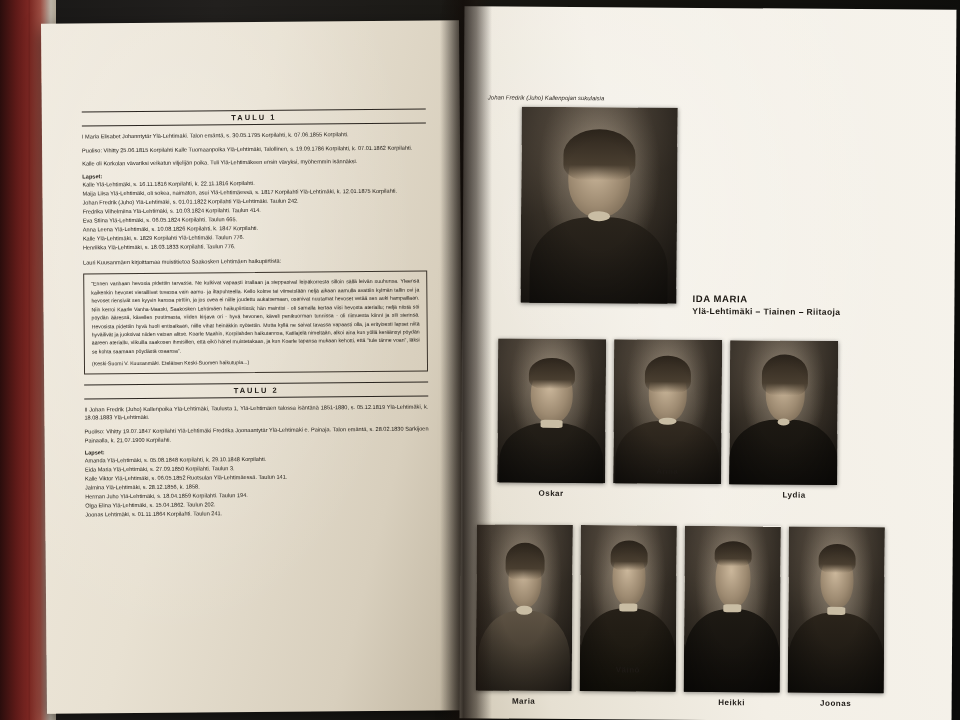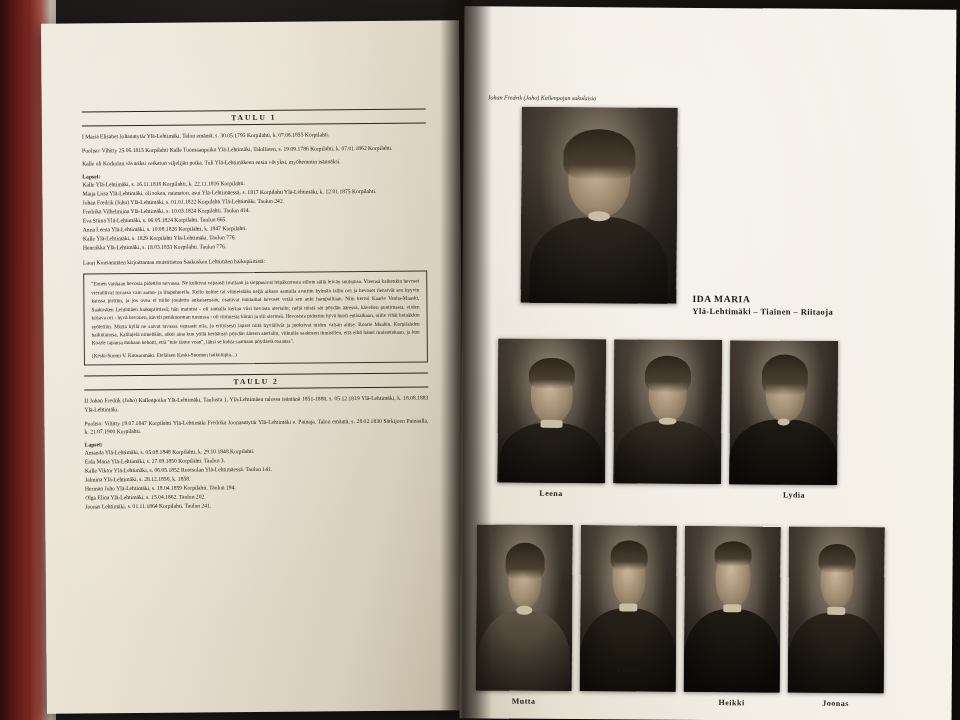--- a/index.html
+++ b/index.html
@@ -6,21 +6,21 @@
     margin: 0;
     padding: 0;
     background: #1a1a1a;
   }
   #page {
     position: relative;
     width: 960px;
     height: 720px;
     overflow: hidden;
     background: #111010;
-    font-family: Liberation Serif, serif;
+    font-family: Liberation Sans, sans-serif;
   }
 
   
   .backdrop {
     position: absolute;
     inset: 0;
     background: linear-gradient(100deg,#181716 0%, #22201e 20%, #15140f 60%, #0d0d0c 100%);
   }
 
   
@@ -250,21 +250,21 @@
 
     <div class="ph-frame" style="left:36px; top:332px; width:108px; height:144px;">
       <div class="sep">
         <div class="torso" style="left:2%; top:58%; width:96%; height:60%; background:linear-gradient(180deg,#241f18,#12100d);"></div>
         <div class="head" style="left:31%; top:18%; width:38%; height:40%;"></div>
         <div class="hair" style="left:29%; top:13%; width:42%; height:22%;"></div>
         <div class="collar" style="left:40%; top:56%; width:20%; height:6%; border-radius:20%;"></div>
         <div class="vignette"></div>
       </div>
     </div>
-    <div class="ph-label" style="left:36px; top:482px; width:108px;">Leena</div>
+    <div class="ph-label" style="left:36px; top:482px; width:108px;">Oskar</div>
 
     <div class="ph-frame" style="left:152px; top:332px; width:108px; height:144px;">
       <div class="sep">
         <div class="torso" style="left:2%; top:56%; width:96%; height:62%; background:linear-gradient(180deg,#332b21,#15120e);"></div>
         <div class="head" style="left:32%; top:17%; width:36%; height:40%;"></div>
         <div class="hair" style="left:29%; top:11%; width:42%; height:26%;"></div>
         <div class="collar" style="left:42%; top:54%; width:16%; height:5%;"></div>
         <div class="vignette"></div>
       </div>
     </div>
@@ -283,21 +283,21 @@
 
     <div class="ph-frame" style="left:16px; top:518px; width:96px; height:166px;">
       <div class="sep">
         <div class="torso" style="left:2%; top:52%; width:96%; height:64%; background:linear-gradient(180deg,#5e5344,#2a241c);"></div>
         <div class="head" style="left:33%; top:16%; width:35%; height:34%;"></div>
         <div class="hair" style="left:30%; top:11%; width:41%; height:22%;"></div>
         <div class="collar" style="left:42%; top:49%; width:16%; height:5%;"></div>
         <div class="vignette"></div>
       </div>
     </div>
-    <div class="ph-label" style="left:16px; top:690px; width:96px;">Mutta</div>
+    <div class="ph-label" style="left:16px; top:690px; width:96px;">Maria</div>
 
     <div class="ph-frame" style="left:120px; top:518px; width:96px; height:166px;">
       <div class="sep">
         <div class="torso" style="left:0%; top:50%; width:100%; height:66%; background:linear-gradient(180deg,#262018,#121008);"></div>
         <div class="head" style="left:33%; top:14%; width:35%; height:34%;"></div>
         <div class="hair" style="left:31%; top:9%; width:39%; height:18%;"></div>
         <div class="collar" style="left:41%; top:47%; width:18%; height:5%; border-radius:20%;"></div>
         <div class="vignette"></div>
       </div>
     </div>

